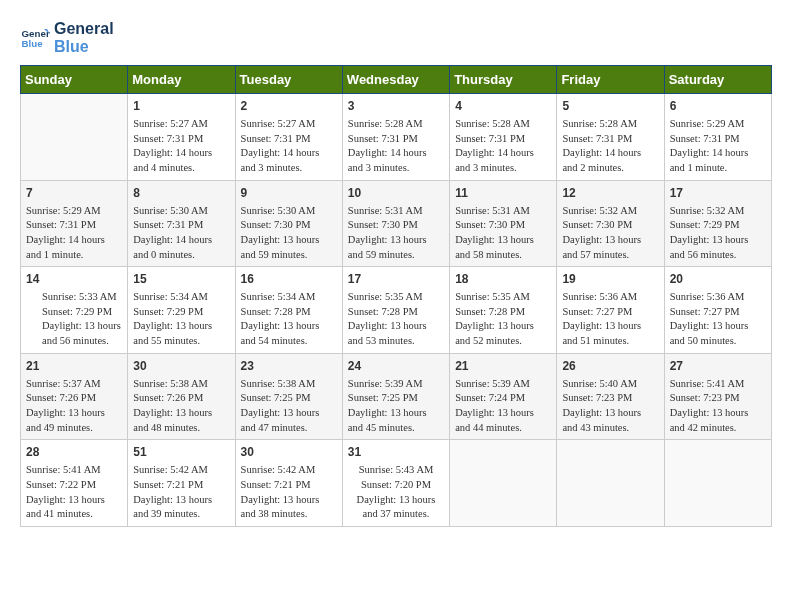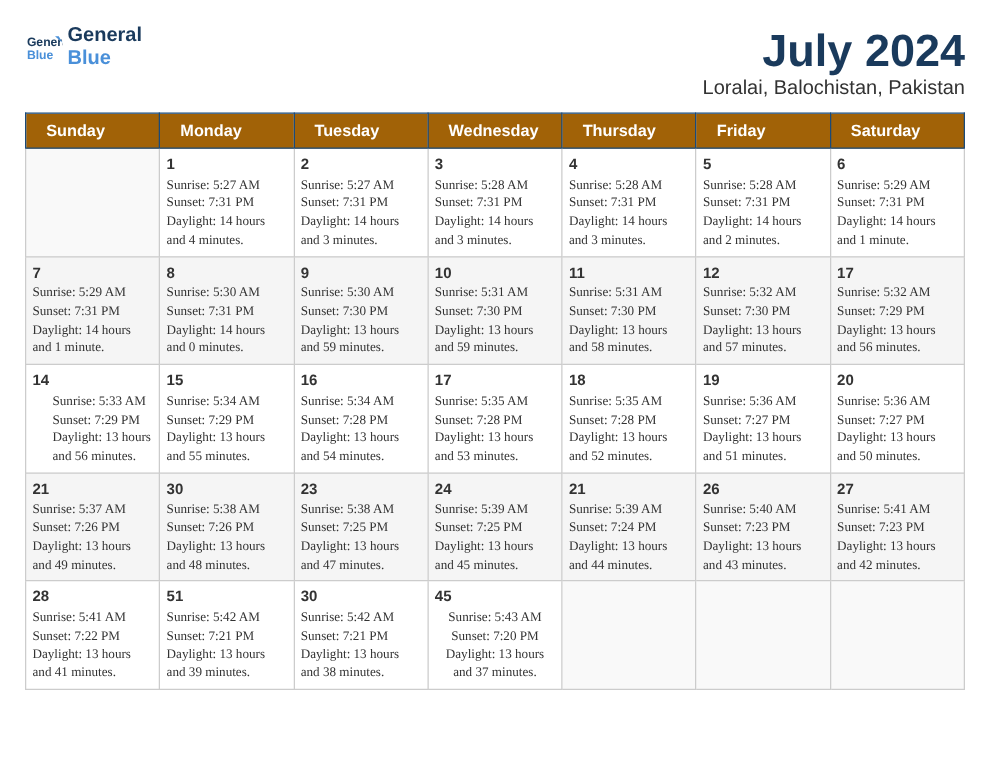--- a/index.html
+++ b/index.html
@@ -36,23 +36,23 @@
     .location {
       font-size: 16px;
       color: #333;
     }
     table {
       width: 100%;
       border-collapse: collapse;
       font-size: 11px;
     }
     thead tr th {
-      background-color: #a16207;
+      background-color: #4d7c0f;
       color: #fff;
-      padding: 6px 16px;
+      padding: 6px 4px;
       text-align: left;
       font-size: 13px;
       font-weight: bold;
       border: 1px solid #1a4a79;
     }
     tbody tr td {
       border: 1px solid #ccc;
       vertical-align: top;
       padding: 4px 5px;
       min-height: 80px;
@@ -89,24 +89,20 @@
     <svg class="logo-icon" viewBox="0 0 40 40" xmlns="http://www.w3.org/2000/svg">
       <text x="2" y="18" font-size="13" font-weight="bold" fill="#1a3a5c">General</text>
       <text x="2" y="32" font-size="13" font-weight="bold" fill="#4a90d9">Blue</text>
       <polygon points="32,8 40,15 36,8" fill="#4a90d9"></polygon>
     </svg>
     <div style="line-height:1.1">
       <div style="font-size:16px; font-weight:bold; color:#1a3a5c;">General</div>
       <div style="font-size:16px; font-weight:bold; color:#4a90d9;">Blue</div>
     </div>
   </div>
-  <div class="title-block">
-    <div class="month-title">July 2024</div>
-    <div class="location">Loralai, Balochistan, Pakistan</div>
-  </div>
 </div>
 
 <table>
   <thead>
     <tr>
     <th>Sunday</th>
         <th>Monday</th>
         <th>Tuesday</th>
         <th>Wednesday</th>
         <th>Thursday</th>
@@ -329,21 +325,21 @@
 and 39 minutes.</div>
         </td>
         <td>
           <span class="day-num">30</span>
           <div class="day-info" style="white-space: pre-line;">Sunrise: 5:42 AM
 Sunset: 7:21 PM
 Daylight: 13 hours
 and 38 minutes.</div>
         </td>
         <td>
-          <span class="day-num">45</span>
+          <span class="day-num">31</span>
           <div class="day-info" style="white-space: pre-line; text-align: center;">Sunrise: 5:43 AM
 Sunset: 7:20 PM
 Daylight: 13 hours
 and 37 minutes.</div>
         </td>
         <td class="empty-cell"></td>
         <td class="empty-cell"></td>
         <td class="empty-cell"></td>
       </tr>
     </tbody>

